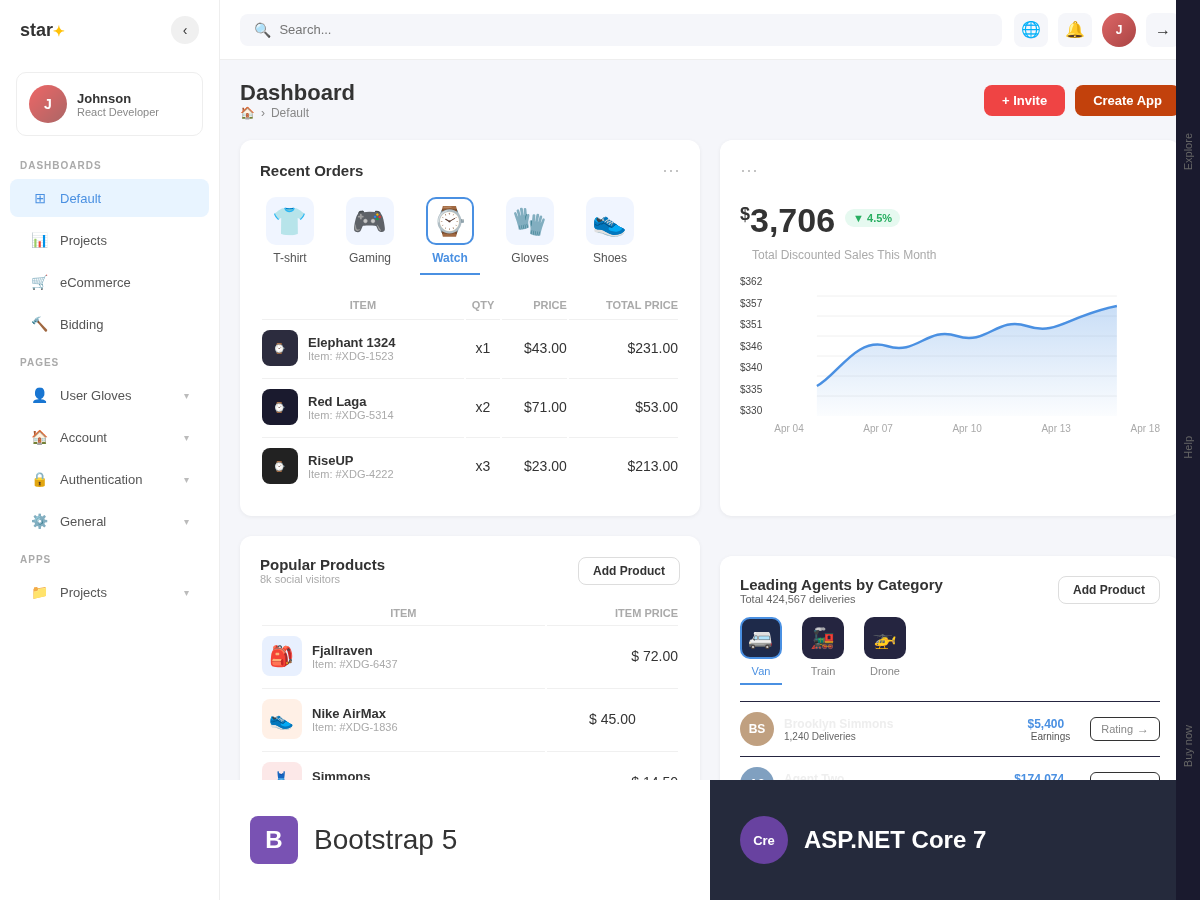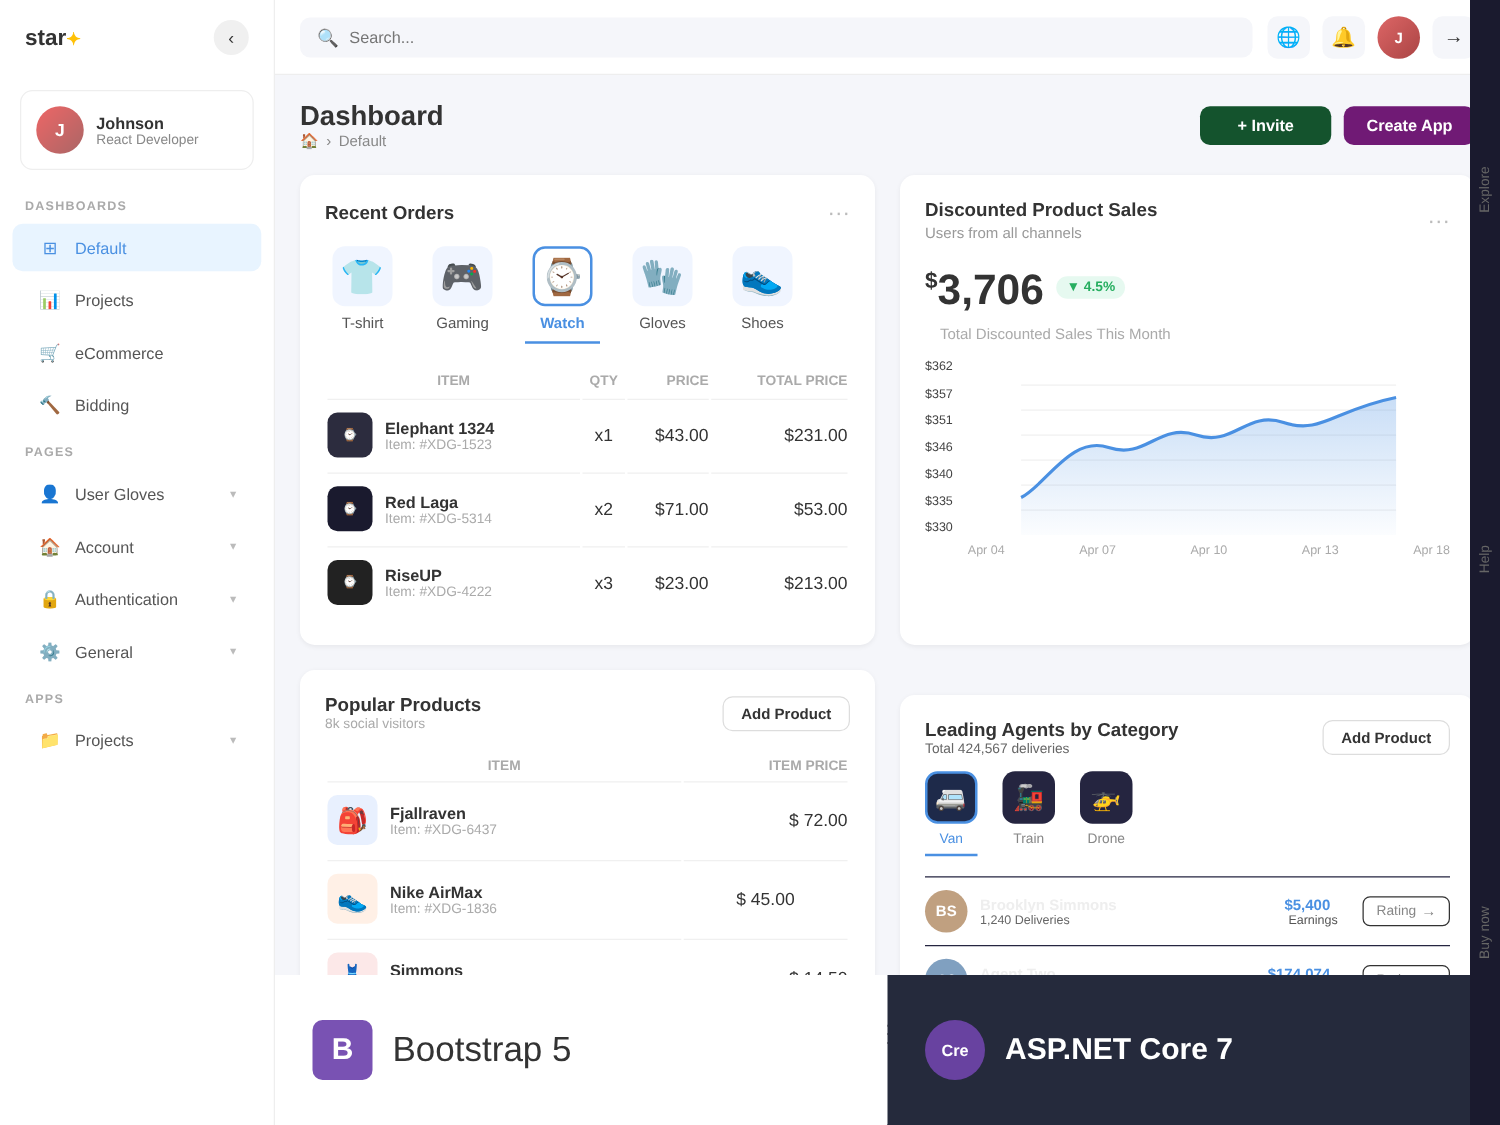--- a/index.html
+++ b/index.html
@@ -33,22 +33,22 @@
 
     
     .content { flex: 1; display: flex; overflow: hidden; }
     .main-content { flex: 1; padding: 20px; overflow-y: auto; }
 
     
     .page-header { display: flex; align-items: center; justify-content: space-between; margin-bottom: 20px; }
     .page-title { font-size: 22px; font-weight: 700; }
     .breadcrumb { display: flex; align-items: center; gap: 6px; font-size: 12px; color: #888; }
     .page-header-actions { display: flex; gap: 10px; }
-    .btn-invite { background: #14532d; color: #fff; border: none; padding: 8px 30px; border-radius: 8px; cursor: pointer; font-size: 13px; font-weight: 600; display: flex; align-items: center; gap: 6px; }
-    .btn-create { background: #701a75; color: #fff; border: none; padding: 8px 18px; border-radius: 8px; cursor: pointer; font-size: 13px; font-weight: 600; }
+    .btn-invite { background: #ef4444; color: #fff; border: none; padding: 8px 18px; border-radius: 8px; cursor: pointer; font-size: 13px; font-weight: 600; display: flex; align-items: center; gap: 6px; }
+    .btn-create { background: #c2410c; color: #fff; border: none; padding: 8px 18px; border-radius: 8px; cursor: pointer; font-size: 13px; font-weight: 600; }
 
     
     .two-col { display: grid; grid-template-columns: 1fr 1fr; gap: 20px; margin-bottom: 20px; }
 
     
     .card { background: #fff; border-radius: 12px; padding: 20px; box-shadow: 0 1px 4px rgba(0,0,0,0.06); }
     .card-header { display: flex; align-items: center; justify-content: space-between; margin-bottom: 16px; }
     .card-title { font-size: 15px; font-weight: 700; }
     .card-menu { color: #bbb; cursor: pointer; font-size: 18px; }
 
@@ -310,24 +310,20 @@
                   <td style="text-align:center;">x3</td>
                   <td style="text-align:right;">$23.00</td>
                   <td style="text-align:right;">$213.00</td>
                 </tr>
               </tbody>
             </table>
           </div>
 
           <div class="card chart-card">
             <div class="rp-header">
-              <div>
-                <div class="card-title">Discounted Product Sales</div>
-                <div class="chart-subtitle">Users from all channels</div>
-              </div>
               <span class="card-menu">···</span>
             </div>
             <div style="display:flex;align-items:center;gap:10px;margin:10px 0 4px;">
               <div class="chart-value">
                 <sup>$</sup>3,706
               </div>
               <span class="badge-green">▼ 4.5%</span>
             </div>
             <div class="chart-desc">Total Discounted Sales This Month</div>
             <div style="display:flex;gap:6px;">

